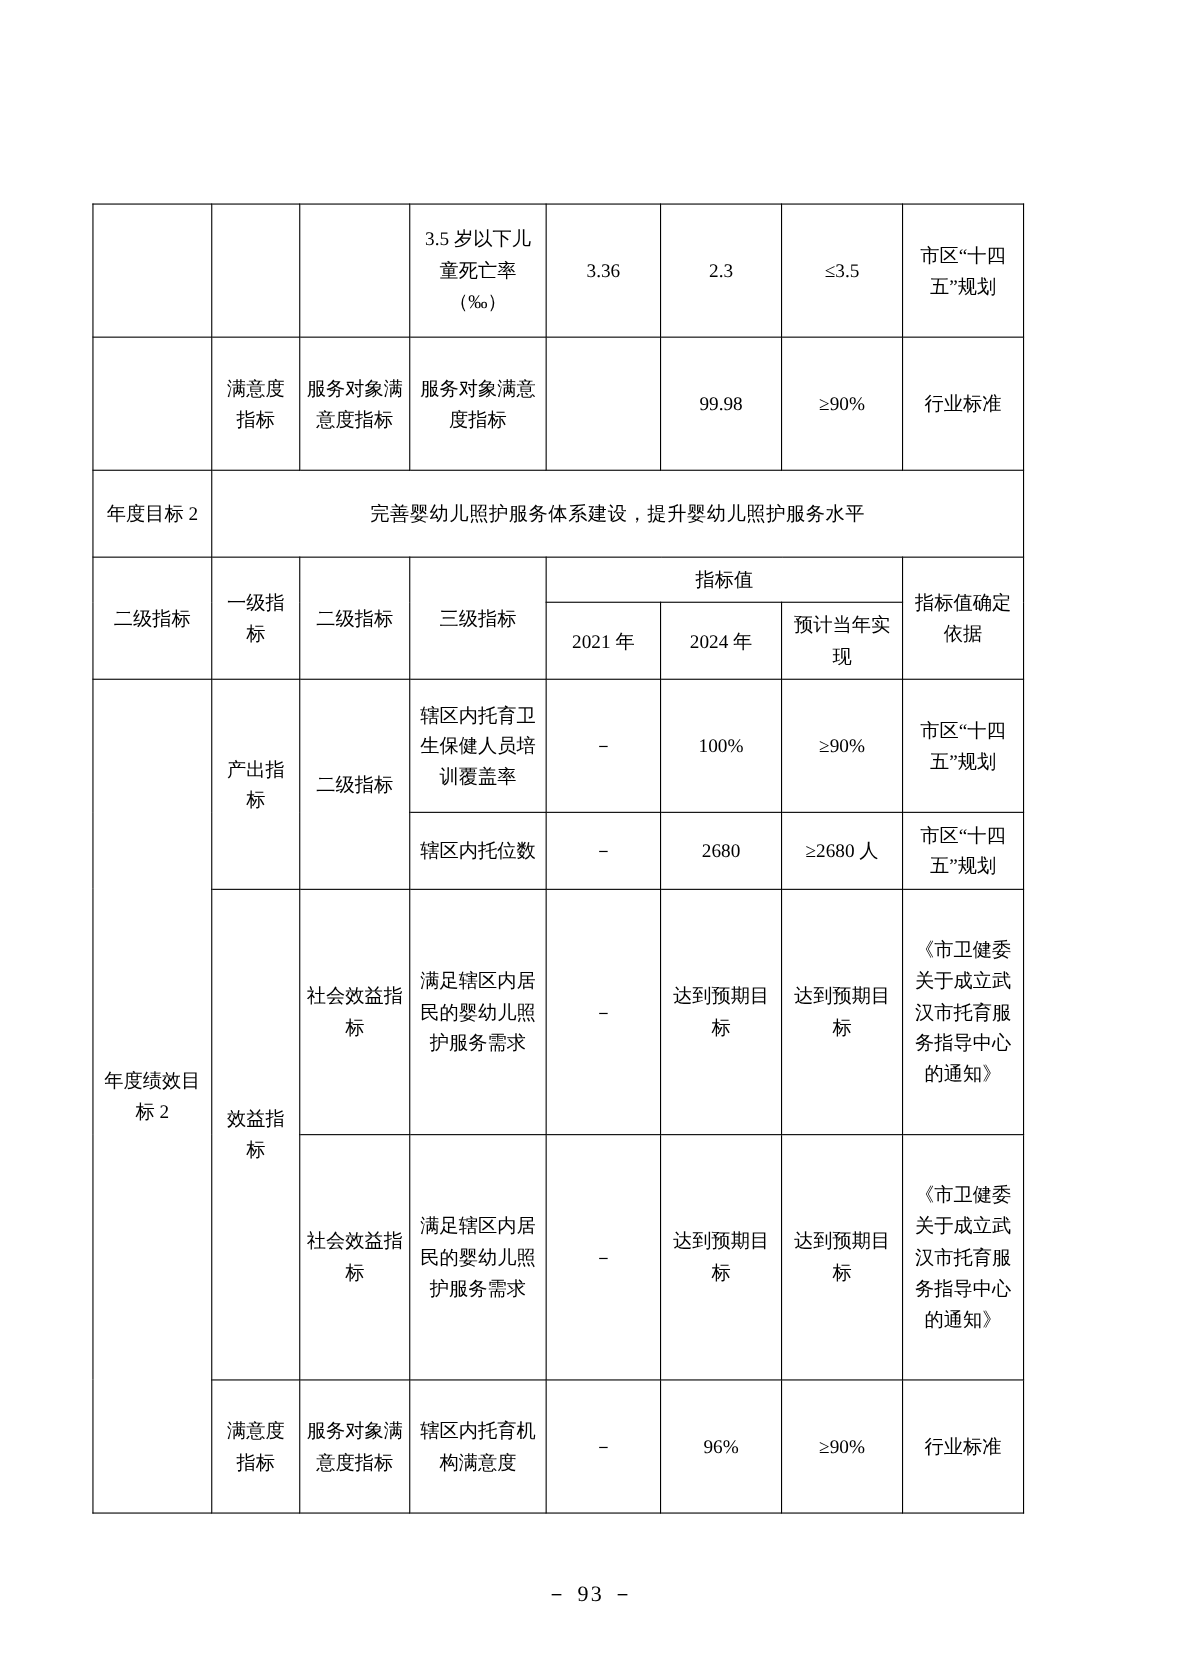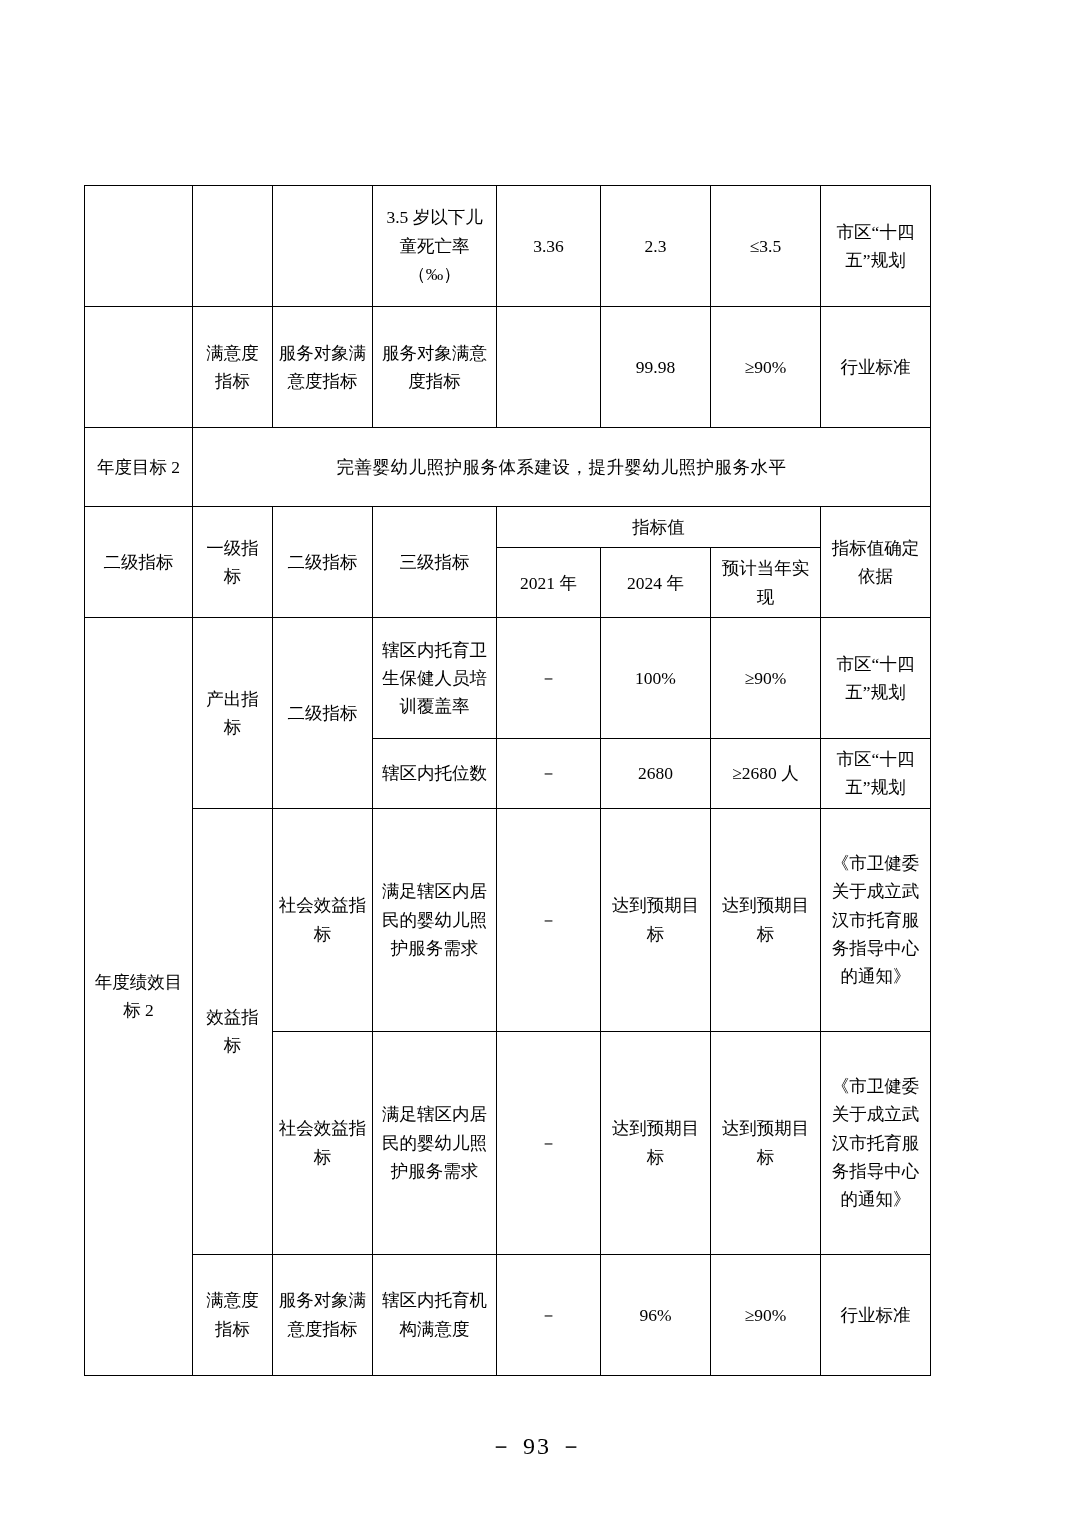--- a/index.html
+++ b/index.html
@@ -47,21 +47,21 @@
 
   .r-tall { height: 108px; }
   .goal-row td { height: 66px; font-size: 17.5px; }
   .goal-text { letter-spacing: 0.5px; }
   .pagenum {
     position: absolute;
     bottom: 58px;
     left: 0;
     width: 1074px;
     text-align: center;
-    font-size: 24px;
+    font-size: 20px;
     font-family: "Liberation Serif", serif;
     letter-spacing: 2px;
   }
   .pagenum span { display: inline-block; }
 </style>
 </head>
 <body>
 
 <div class="page">
 

